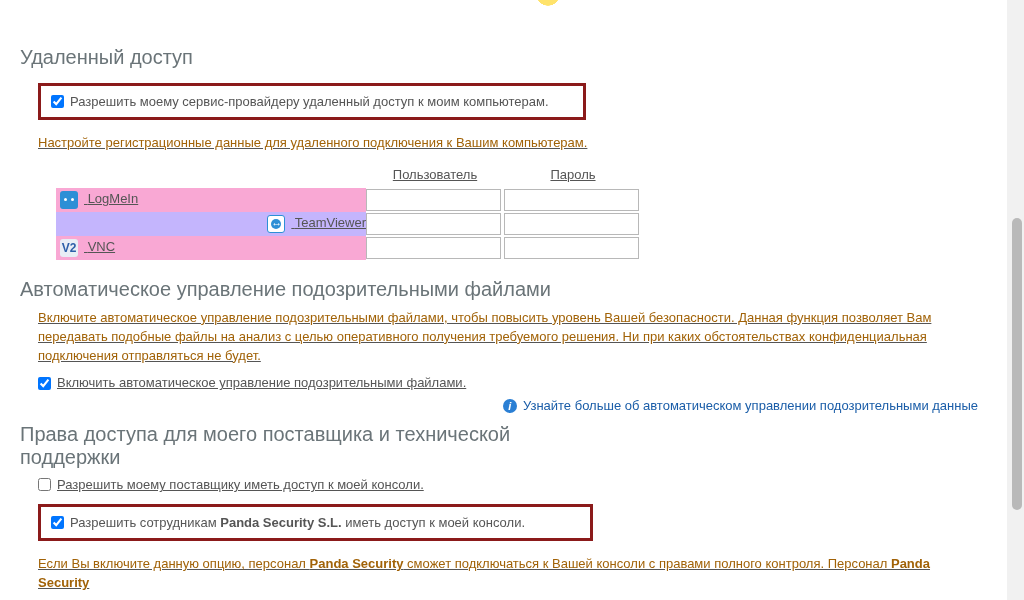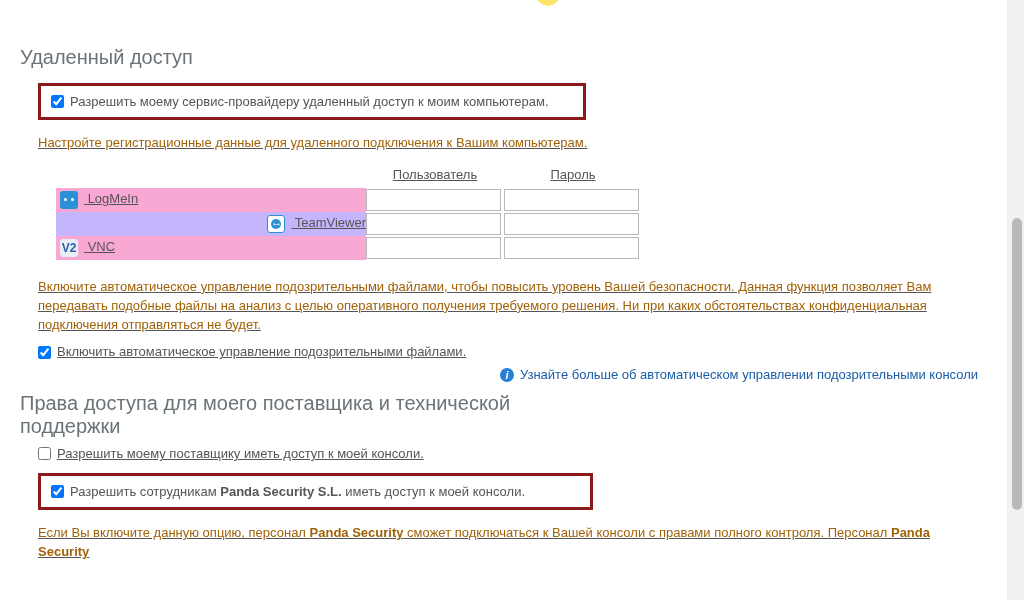--- a/index.html
+++ b/index.html
@@ -166,30 +166,31 @@
           </td>
           <td><input class="cred" type="text" style=""></td>
           <td><input class="cred" type="password" style=""></td>
         </tr>
       </tbody>
         </table>
     </div>
   </div>
 
   
+  <h2 class="section-title">Автоматическое управление подозрительными файлами</h2>
   <div class="indent">
     <p class="desc">Включите автоматическое управление подозрительными файлами, чтобы повысить уровень Вашей безопасности. Данная функция позволяет Вам передавать подобные файлы на анализ с целью оперативного получения требуемого решения. Ни при каких обстоятельствах конфиденциальная подключения отправляться не будет.</p>
     <div class="check-row" style="margin-bottom:6px;align-items:flex-end;">
       <input type="checkbox" checked="" style="">
       <span>Включить автоматическое управление подозрительными файлами.</span>
     </div>
   </div>
   <div class="info-link">
     <span class="info-icon">i</span>
-    <span>Узнайте больше об автоматическом управлении подозрительными консоли</span>
+    <span>Узнайте больше об автоматическом управлении подозрительными данные</span>
   </div>
 
   
   <h2 class="section-title" style="max-width:500px;">Права доступа для моего поставщика и технической поддержки</h2>
   <div class="indent">
     <div class="check-row" style="margin-bottom:6px;">
       <input type="checkbox" style="">
       <span>Разрешить моему поставщику иметь доступ к моей консоли.</span>
     </div>
   </div>

